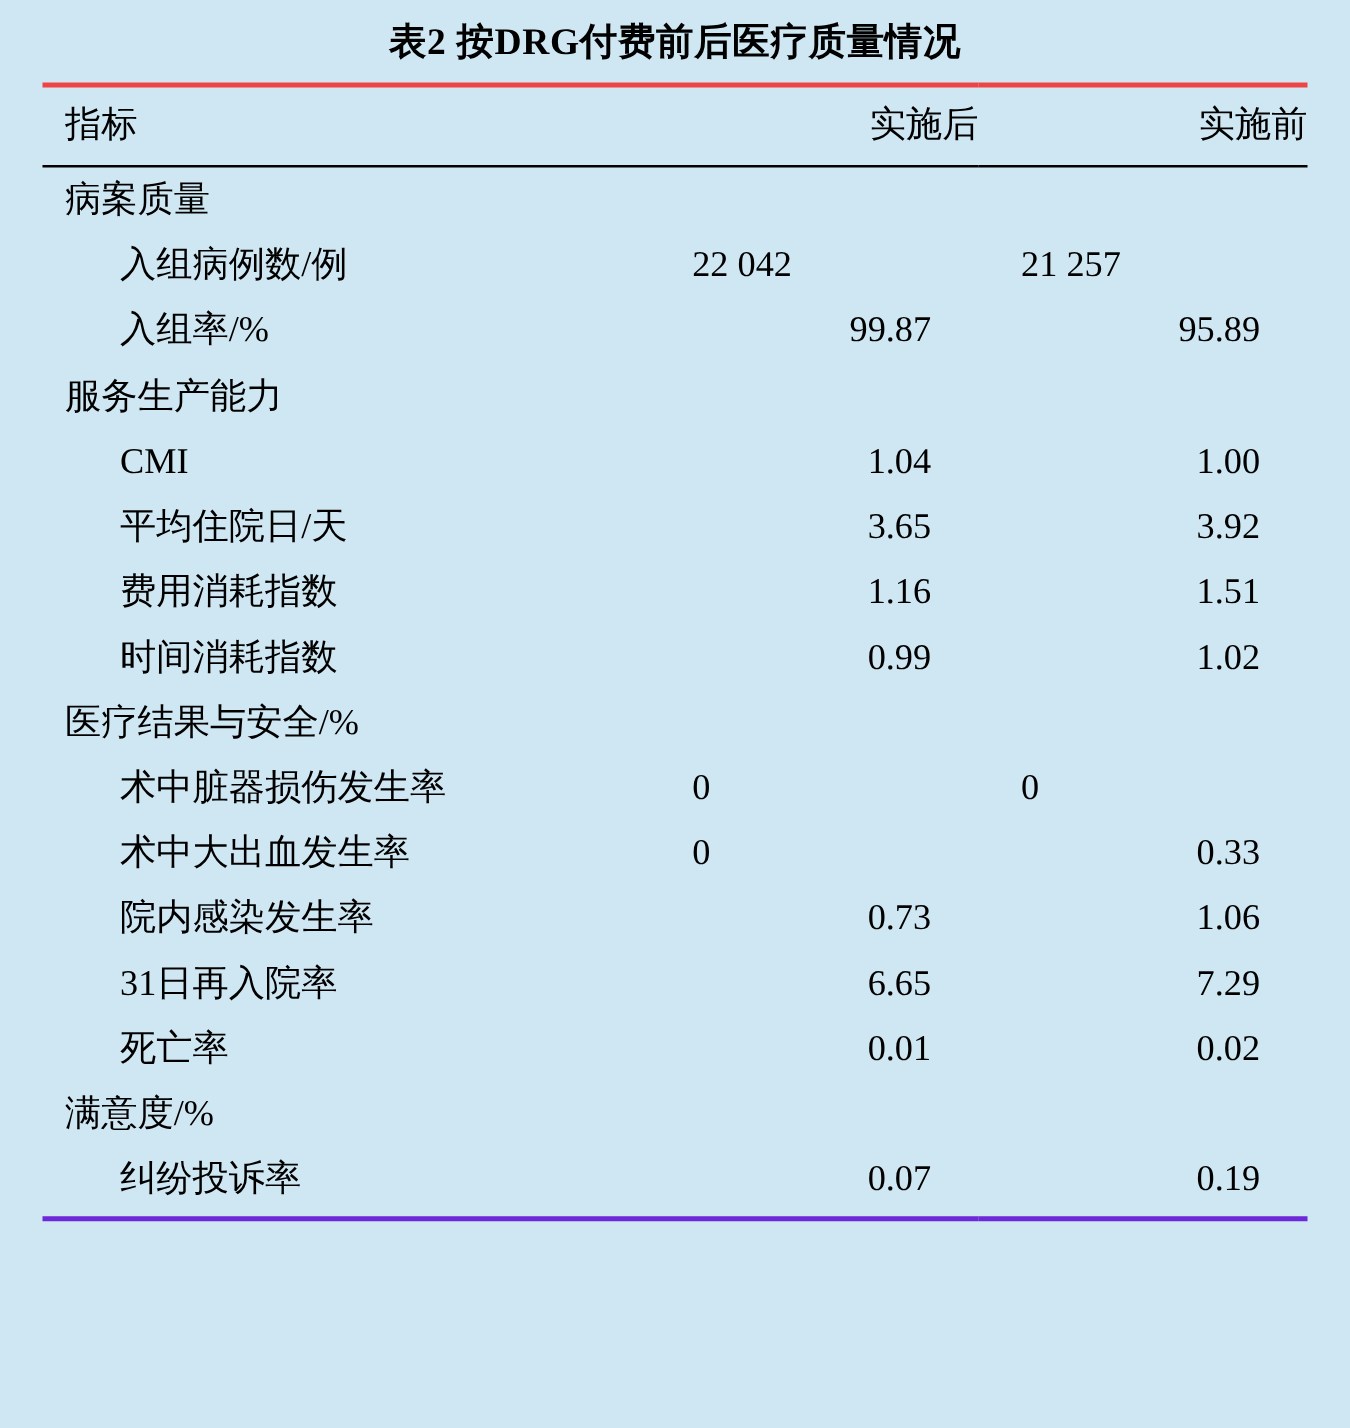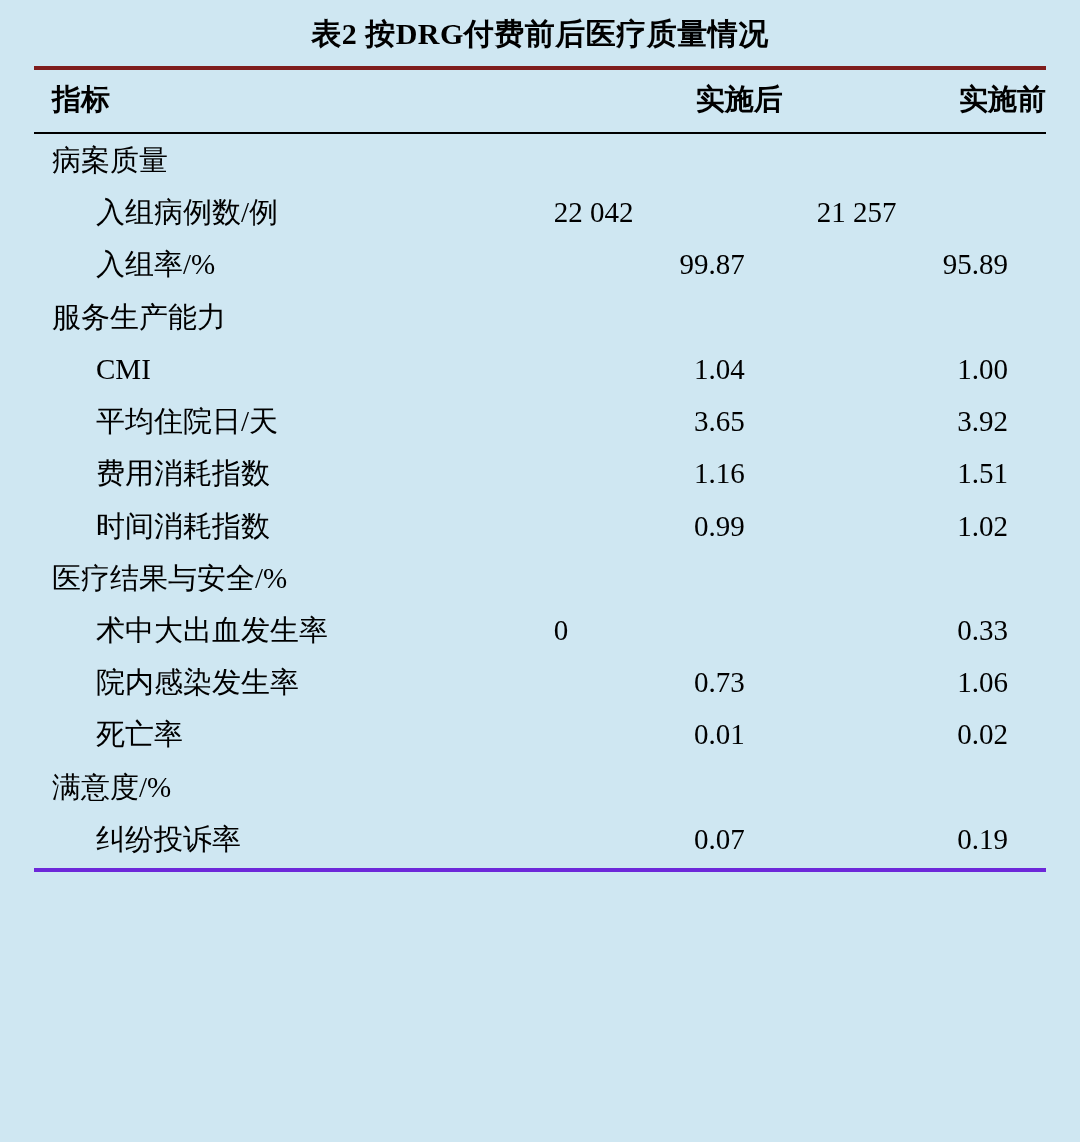--- a/index.html
+++ b/index.html
@@ -35,24 +35,24 @@
     width: 100%;
     border-collapse: collapse;
     table-layout: fixed;
     font-size: 29px;
   }
   table.drg-table col.c-label { width: 48%; }
   table.drg-table col.c-after { width: 26%; }
   table.drg-table col.c-before { width: 26%; }
 
   thead th {
-    font-weight: bold;
+    font-weight: normal;
     font-size: 29px;
     padding: 10px 0 12px 0;
-    border-top: 4px solid #7f1d1d;
+    border-top: 4px solid #ef4444;
     border-bottom: 2px solid #000;
   }
   thead th.th-label {
     text-align: left;
     padding-left: 18px;
   }
   thead th.th-after,
   thead th.th-before {
     text-align: right;
   }
@@ -146,29 +146,39 @@
       <tr>
         <td class="cell-label indent">时间消耗指数</td>
         <td class="cell-num">0.99</td>
         <td class="cell-num">1.02</td>
       </tr>
       <tr>
         <td class="cell-label">医疗结果与安全/%</td>
         <td class="cell-num"></td>
         <td class="cell-num"></td>
       </tr>
+      <tr class="row-count">
+        <td class="cell-label indent">术中脏器损伤发生率</td>
+        <td class="cell-num">0</td>
+        <td class="cell-num">0</td>
+      </tr>
       <tr>
         <td class="cell-label indent">术中大出血发生率</td>
         <td class="cell-num" style="text-align:left;padding-left:34px;padding-right:0;">0</td>
         <td class="cell-num">0.33</td>
       </tr>
       <tr>
         <td class="cell-label indent">院内感染发生率</td>
         <td class="cell-num">0.73</td>
         <td class="cell-num">1.06</td>
+      </tr>
+      <tr>
+        <td class="cell-label indent">31日再入院率</td>
+        <td class="cell-num">6.65</td>
+        <td class="cell-num">7.29</td>
       </tr>
       <tr>
         <td class="cell-label indent">死亡率</td>
         <td class="cell-num">0.01</td>
         <td class="cell-num">0.02</td>
       </tr>
       <tr>
         <td class="cell-label">满意度/%</td>
         <td class="cell-num"></td>
         <td class="cell-num"></td>

